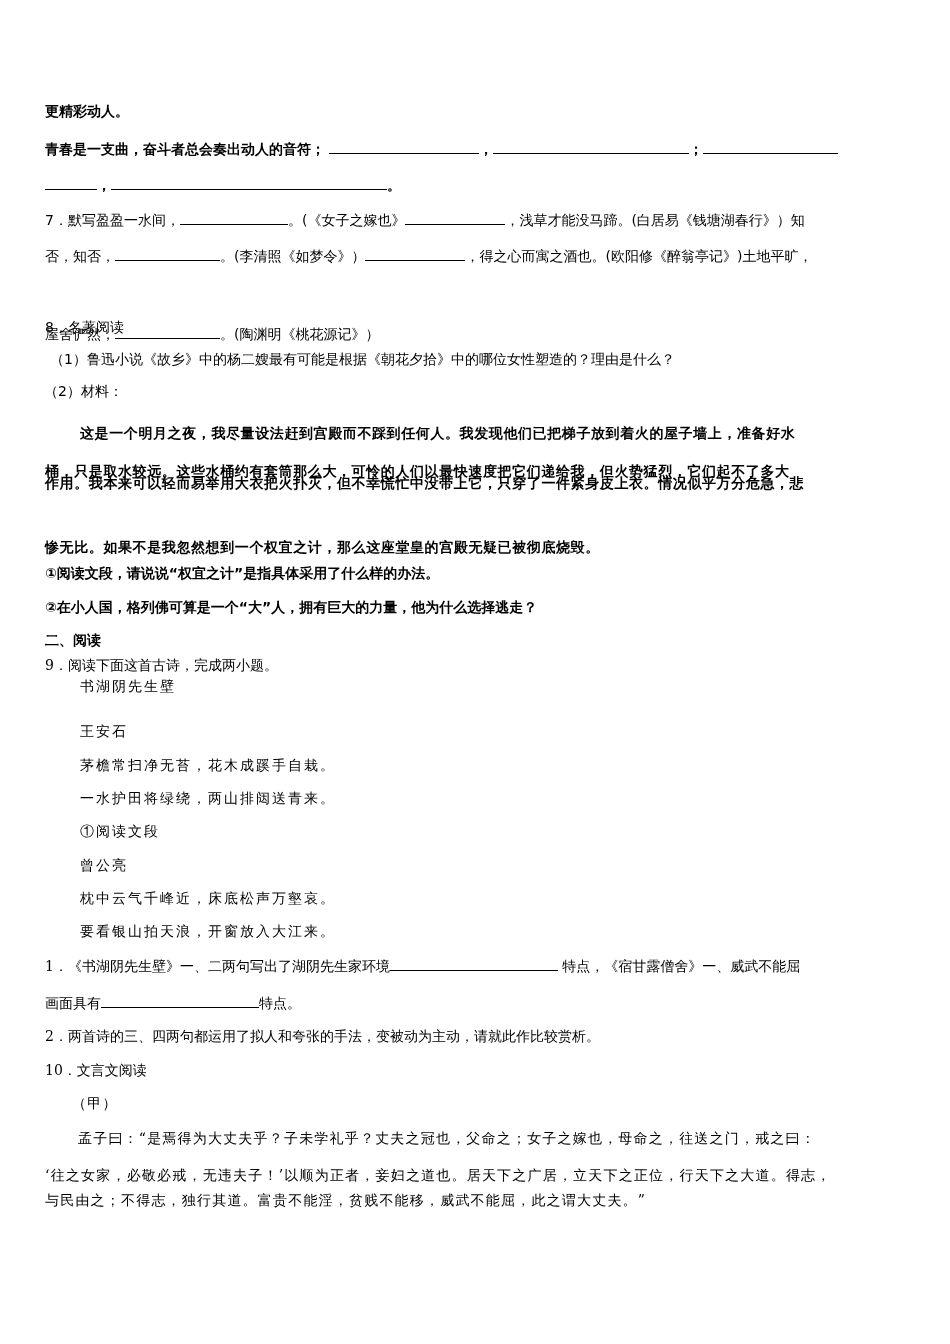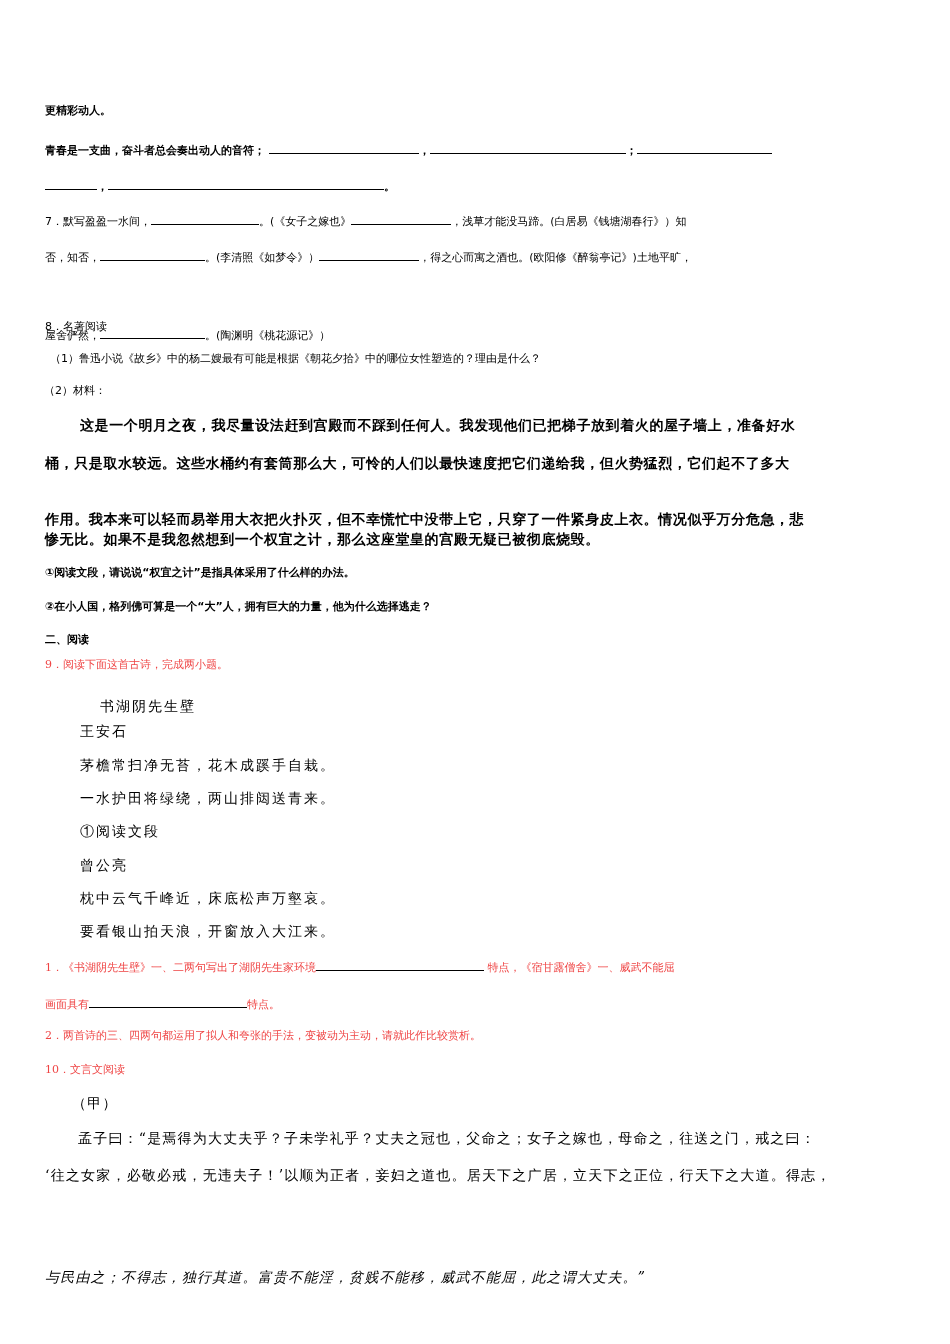--- a/index.html
+++ b/index.html
@@ -12,43 +12,44 @@
       height: 1344px;
       position: relative;
       overflow: hidden;
       color: #000000;
       font-family: "DejaVu Sans", sans-serif;
     }
     .line {
       position: absolute;
       left: 45px;
       white-space: nowrap;
-      font-size: 11px;
+      font-size: 14px;
       line-height: 20px;
     }
     .bold { font-weight: bold; }
     .serif { font-family: "DejaVu Serif", serif; }
-    .gray { color: #ef4444; }
+    .gray { color: #000000; }
     .blank {
       display: inline-block;
       border-bottom: 1px solid #000;
       height: 15px;
       vertical-align: baseline;
     }
     .poem {
       left: 80px;
       font-family: "DejaVu Serif", serif;
       font-size: 14px;
       letter-spacing: 2px;
     }
     .material {
       font-size: 14px;
       font-weight: bold;
       font-family: "DejaVu Serif", serif;
       letter-spacing: 0.6px;
+      margin-top: 8px;
     }
     .classical {
       font-family: "DejaVu Serif", serif;
       font-size: 14px;
       letter-spacing: 1.2px;
     }
   </style>
 </head>
 <body>
 
@@ -71,44 +72,44 @@
 <div class="line" style="top:282px;margin-top:41px;">
   <span>屋舍俨然，</span><span class="blank" style="width:105px;"></span><span>。(陶渊明《桃花源记》）</span>
 </div>
 
 <div class="line" style="top:317px;">8．名著阅读</div>
 <div class="line" style="top:349px;left:50px;">（1）鲁迅小说《故乡》中的杨二嫂最有可能是根据《朝花夕拾》中的哪位女性塑造的？理由是什么？</div>
 <div class="line" style="top:381px;left:44px;">（2）材料：</div>
 
 <div class="line material" style="top:415px;left:80px;">这是一个明月之夜，我尽量设法赶到宫殿而不踩到任何人。我发现他们已把梯子放到着火的屋子墙上，准备好水</div>
 <div class="line material" style="top:453px;">桶，只是取水较远。这些水桶约有套筒那么大，可怜的人们以最快速度把它们递给我，但火势猛烈，它们起不了多大</div>
-<div class="line material" style="top:509px;">作用。我本来可以轻而易举用大衣把火扑灭，但不幸慌忙中没带上它，只穿了一件紧身皮上衣。情况似乎万分危急，悲</div>
+<div class="line material" style="top:465px;">作用。我本来可以轻而易举用大衣把火扑灭，但不幸慌忙中没带上它，只穿了一件紧身皮上衣。情况似乎万分危急，悲</div>
 <div class="line material" style="top:529px;">惨无比。如果不是我忽然想到一个权宜之计，那么这座堂皇的宫殿无疑已被彻底烧毁。</div>
 
 <div class="line bold" style="top:563px;">①阅读文段，请说说“权宜之计”是指具体采用了什么样的办法。</div>
 <div class="line bold" style="top:597px;">②在小人国，格列佛可算是一个“大”人，拥有巨大的力量，他为什么选择逃走？</div>
 
 <div class="line bold" style="top:630px;">二、阅读</div>
 
 <div class="line serif gray" style="top:655px;">9．阅读下面这首古诗，完成两小题。</div>
 
-<div class="line poem" style="top:696px;margin-left:20px;">书湖阴先生壁</div>
+<div class="line poem" style="top:676px;">书湖阴先生壁</div>
 <div class="line poem" style="top:721px;">王安石</div>
 <div class="line poem" style="top:755px;">茅檐常扫净无苔，花木成蹊手自栽。</div>
 <div class="line poem" style="top:788px;">一水护田将绿绕，两山排闼送青来。</div>
 <div class="line poem" style="top:821px;">①阅读文段</div>
 <div class="line poem" style="top:855px;">曾公亮</div>
 <div class="line poem" style="top:888px;text-align:center;">枕中云气千峰近，床底松声万壑哀。</div>
 <div class="line poem" style="top:921px;">要看银山拍天浪，开窗放入大江来。</div>
 
 <div class="line serif gray" style="top:955px;">
   <span>1．《书湖阴先生壁》一、二两句写出了湖阴先生家环境</span><span class="blank" style="width:168px;"></span><span> 特点，《宿甘露僧舍》一、威武不能屈</span>
 </div>
 <div class="line serif gray" style="top:992px;text-align:right;">
   <span>画面具有</span><span class="blank" style="width:158px;"></span><span>特点。</span>
 </div>
 <div class="line serif gray" style="top:1026px;">2．两首诗的三、四两句都运用了拟人和夸张的手法，变被动为主动，请就此作比较赏析。</div>
 
 <div class="line serif gray" style="top:1060px;">10．文言文阅读</div>
 <div class="line classical" style="top:1093px;left:72px;">（甲）</div>
 <div class="line classical" style="top:1128px;left:78px;">孟子曰：“是焉得为大丈夫乎？子未学礼乎？丈夫之冠也，父命之；女子之嫁也，母命之，往送之门，戒之曰：</div>
 <div class="line classical" style="top:1165px;">‘往之女家，必敬必戒，无违夫子！’以顺为正者，妾妇之道也。居天下之广居，立天下之正位，行天下之大道。得志，</div>
-<div class="line classical" style="top:1267px;font-style:italic;">与民由之；不得志，独行其道。富贵不能淫，贫贱不能移，威武不能屈，此之谓大丈夫。”</div>
+<div class="line classical" style="top:1190px;">与民由之；不得志，独行其道。富贵不能淫，贫贱不能移，威武不能屈，此之谓大丈夫。”</div>
 
 </body></html>

